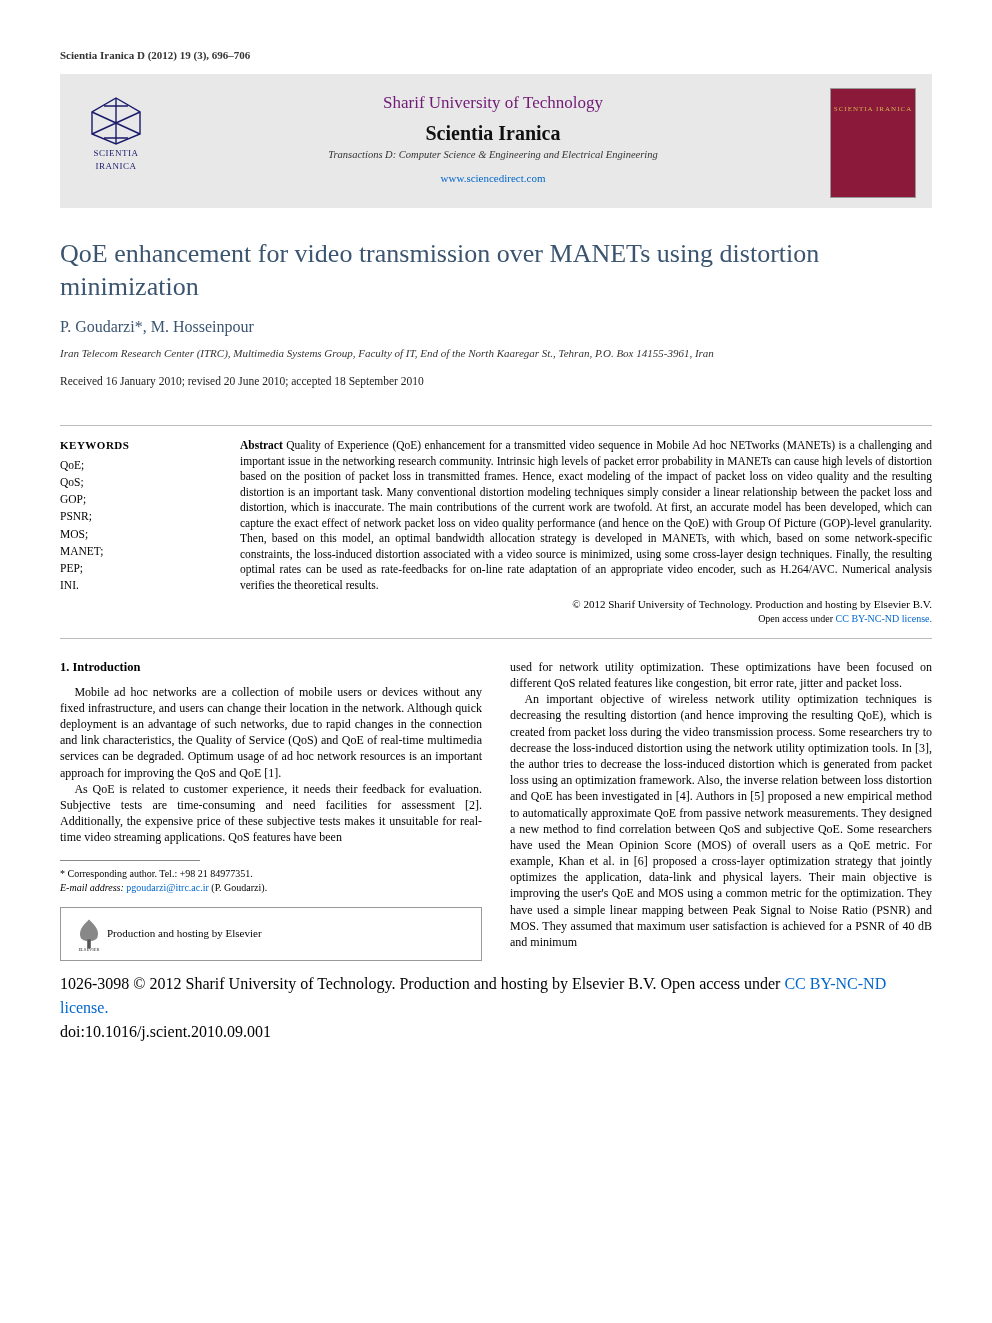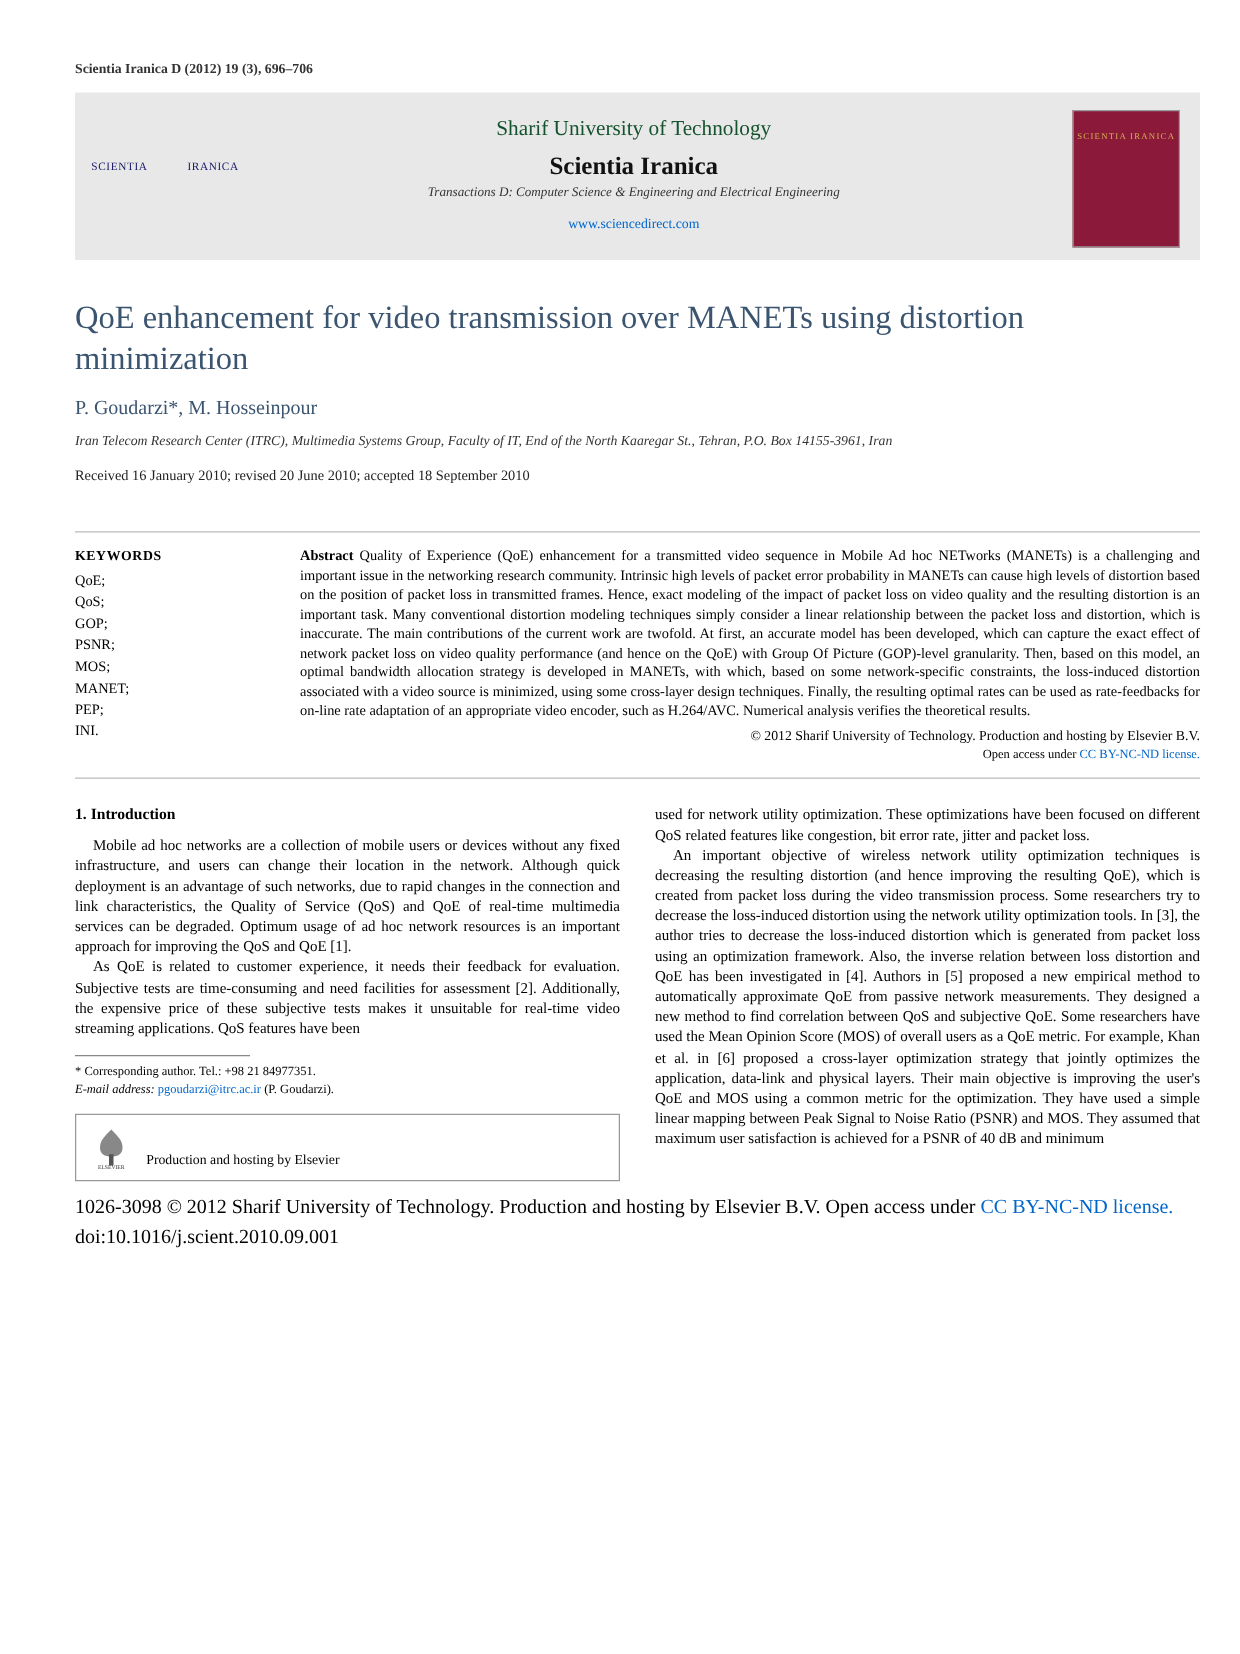--- a/index.html
+++ b/index.html
@@ -5,61 +5,60 @@
   * { box-sizing: border-box; margin: 0; padding: 0; }
   body {
     font-family: "Times New Roman", Times, serif;
     background: #fff;
     width: 992px;
     margin: 0 auto;
     color: #000;
     font-size: 13px;
     line-height: 1.3;
   }
-  .page { padding: 48px 32px 40px 60px; }
+  .page { padding: 48px 60px 40px 60px; }
   .topline {
     font-size: 11px;
     font-weight: bold;
     color: #333;
     margin-bottom: 12px;
   }
   .header-band {
     background: #e8e8e8;
     padding: 14px 16px 10px 16px;
     display: flex;
     align-items: flex-start;
     gap: 16px;
     margin-bottom: 16px;
   }
   .logo-left {
     width: 80px;
     height: 90px;
     display: flex;
-    flex-direction: row;
+    flex-direction: column;
     align-items: center;
     justify-content: center;
     color: #1a1a6a;
-    gap: 32px;
   }
   .logo-left svg { width: 60px; height: 52px; }
   .logo-left .logo-text {
     font-size: 9px;
     text-align: center;
     letter-spacing: 0.5px;
     margin-top: 2px;
     color: #1a1a6a;
   }
   .header-center {
     flex: 1;
     text-align: center;
     padding-top: 4px;
   }
   .header-center .uni {
     font-size: 17px;
-    color: #14532d;
+    color: #701a75;
     margin-bottom: 6px;
   }
   .header-center .journal {
     font-size: 20px;
     font-weight: bold;
     color: #111;
     margin-bottom: 2px;
   }
   .header-center .trans {
     font-size: 10.5px;
@@ -176,22 +175,22 @@
     line-height: 1.4;
     margin-bottom: 12px;
     break-inside: avoid;
   }
   .footnotes .fn-bold { font-weight: normal; font-style: italic; }
   .footnotes a { color: #0066cc; }
   .elsevier-box {
     border: 1px solid #999;
     padding: 8px 10px;
     display: flex;
-    align-items: flex-end;
-    gap: 10px;
+    align-items: center;
+    gap: 0;
     break-inside: avoid;
     width: 100%;
     margin-top: 6px;
   }
   .elsevier-box svg { width: 36px; height: 36px; flex-shrink: 0; }
   .elsevier-text {
     font-size: 11px;
     text-align: left;
   }
   .bottom-line {

